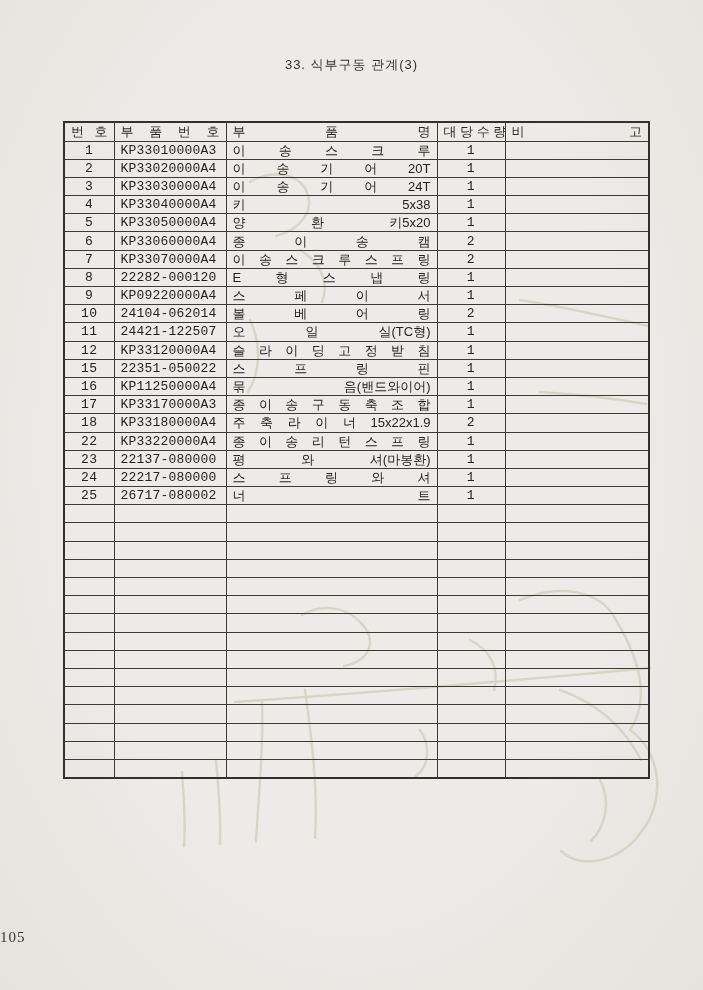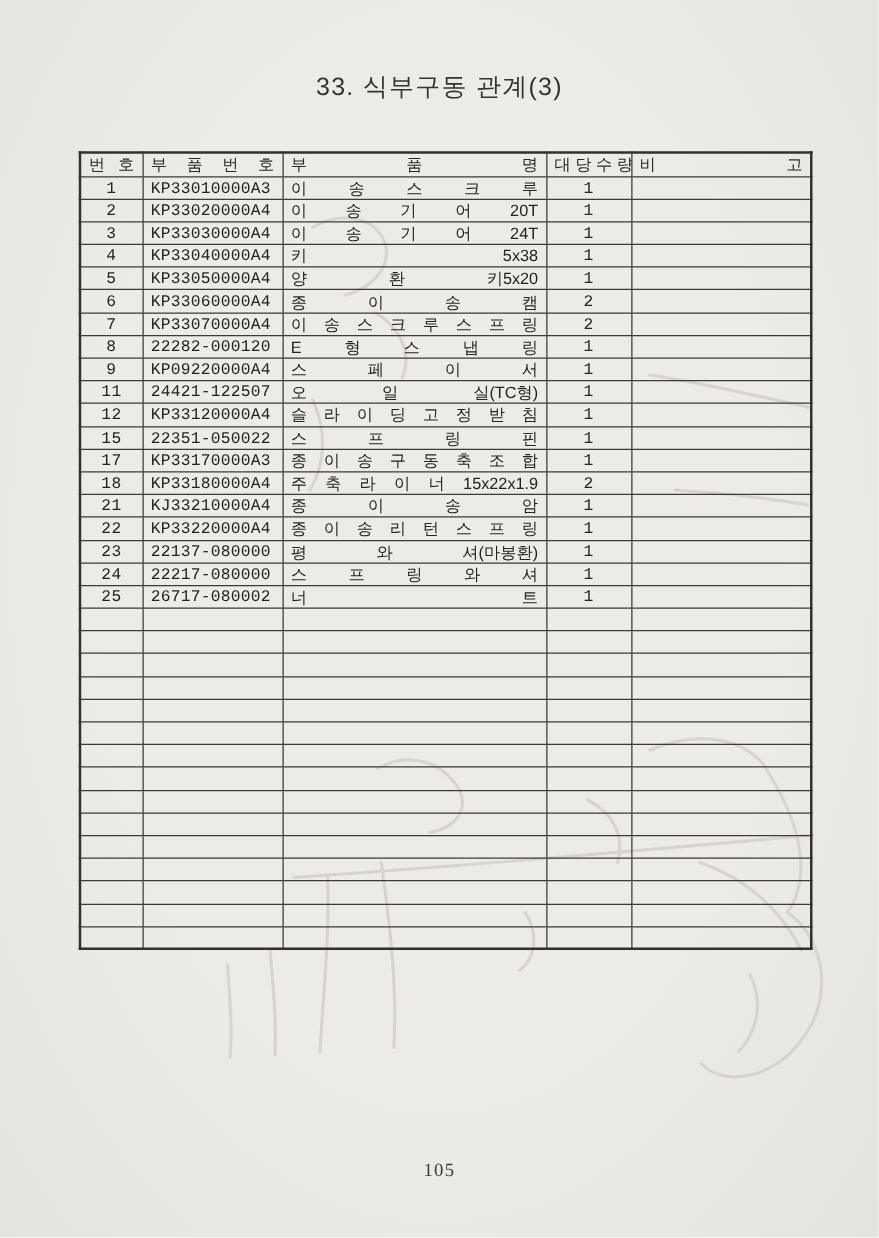--- a/index.html
+++ b/index.html
@@ -19,21 +19,21 @@
     position: absolute;
     left: 0; top: 0;
     pointer-events: none;
   }
   .doc-title {
     position: absolute;
     top: 56px;
     left: 0;
     width: 100%;
     text-align: center;
-    font-size: 20px;
+    font-size: 13px;
     letter-spacing: 1px;
     color: #35332f;
   }
   table.parts {
     position: absolute;
     left: 63px;
     top: 121px;
     width: 585px;
     border-collapse: collapse;
     table-layout: fixed;
@@ -79,21 +79,20 @@
     text-align: justify;
     text-align-last: justify;
     color: #25231f;
   }
   td.cell-rem { }
   .page-number {
     position: absolute;
     top: 929px;
     left: 0;
     width: 100%;
-    text-align: center;
     font-family: "Liberation Serif", serif;
     font-size: 15px;
     color: #3a3834;
     letter-spacing: 1px;
   }
 </style>
 </head>
 <body>
 
 <div class="page">
@@ -197,62 +196,69 @@
           <td class="cell-rem"></td>
         </tr>
         <tr>
           <td class="cell-no">9</td>
           <td class="cell-pn">KP09220000A4</td>
           <td class="cell-name">스 페 이 서</td>
           <td class="cell-qty">1</td>
           <td class="cell-rem"></td>
         </tr>
         <tr>
+          <td class="cell-no">10</td>
+          <td class="cell-pn">24104-062014</td>
+          <td class="cell-name">볼 베 어 링</td>
+          <td class="cell-qty">2</td>
+          <td class="cell-rem"></td>
+        </tr>
+        <tr>
           <td class="cell-no">11</td>
           <td class="cell-pn">24421-122507</td>
           <td class="cell-name">오 일 실(TC형)</td>
           <td class="cell-qty">1</td>
           <td class="cell-rem"></td>
         </tr>
         <tr>
           <td class="cell-no">12</td>
           <td class="cell-pn">KP33120000A4</td>
           <td class="cell-name">슬 라 이 딩 고 정 받 침</td>
           <td class="cell-qty">1</td>
           <td class="cell-rem"></td>
         </tr>
         <tr>
           <td class="cell-no">15</td>
           <td class="cell-pn">22351-050022</td>
           <td class="cell-name">스 프 링 핀</td>
+          <td class="cell-qty">1</td>
+          <td class="cell-rem"></td>
+        </tr>
+        <tr>
+          <td class="cell-no">16</td>
+          <td class="cell-pn">KP11250000A4</td>
+          <td class="cell-name">묶 음(밴드와이어)</td>
           <td class="cell-qty">1</td>
           <td class="cell-rem"></td>
         </tr>
         <tr>
           <td class="cell-no">17</td>
           <td class="cell-pn">KP33170000A3</td>
           <td class="cell-name">종 이 송 구 동 축 조 합</td>
           <td class="cell-qty">1</td>
           <td class="cell-rem"></td>
         </tr>
         <tr>
           <td class="cell-no">18</td>
           <td class="cell-pn">KP33180000A4</td>
           <td class="cell-name">주 축 라 이 너 15x22x1.9</td>
           <td class="cell-qty">2</td>
           <td class="cell-rem"></td>
         </tr>
         <tr>
-          <td class="cell-no">21</td>
-          <td class="cell-pn">KJ33210000A4</td>
-          <td class="cell-name">종 이 송 암</td>
-          <td class="cell-qty">1</td>
-          <td class="cell-rem"></td>
-        </tr>
-        <tr>
           <td class="cell-no">22</td>
           <td class="cell-pn">KP33220000A4</td>
           <td class="cell-name">종 이 송 리 턴 스 프 링</td>
           <td class="cell-qty">1</td>
           <td class="cell-rem"></td>
         </tr>
         <tr>
           <td class="cell-no">23</td>
           <td class="cell-pn">22137-080000</td>
           <td class="cell-name">평 와 셔(마봉환)</td>

